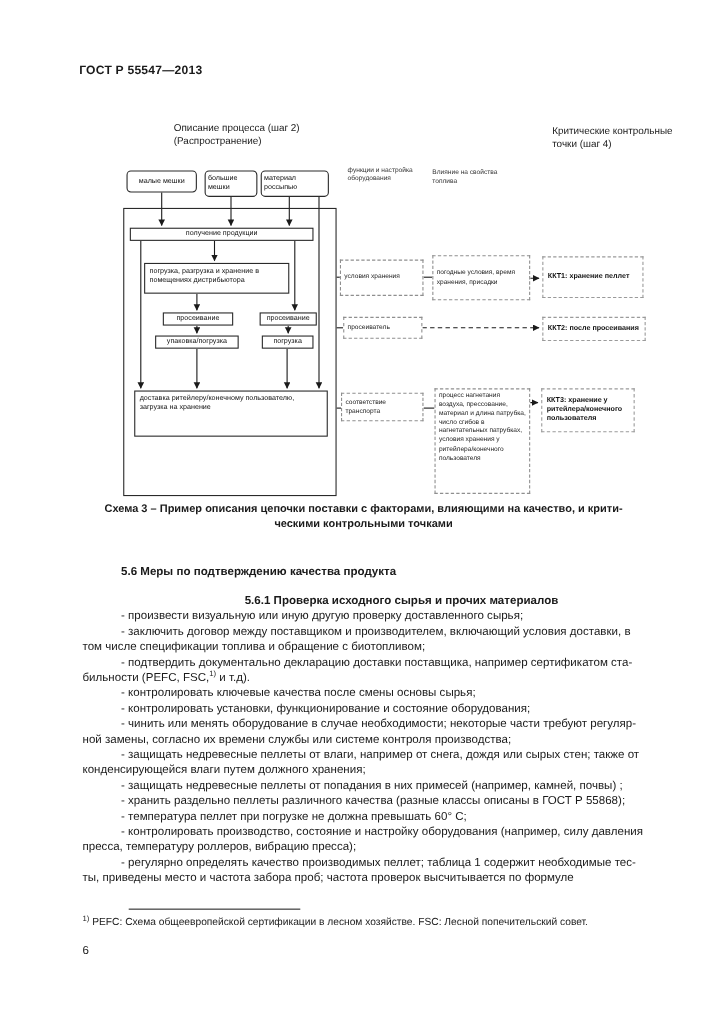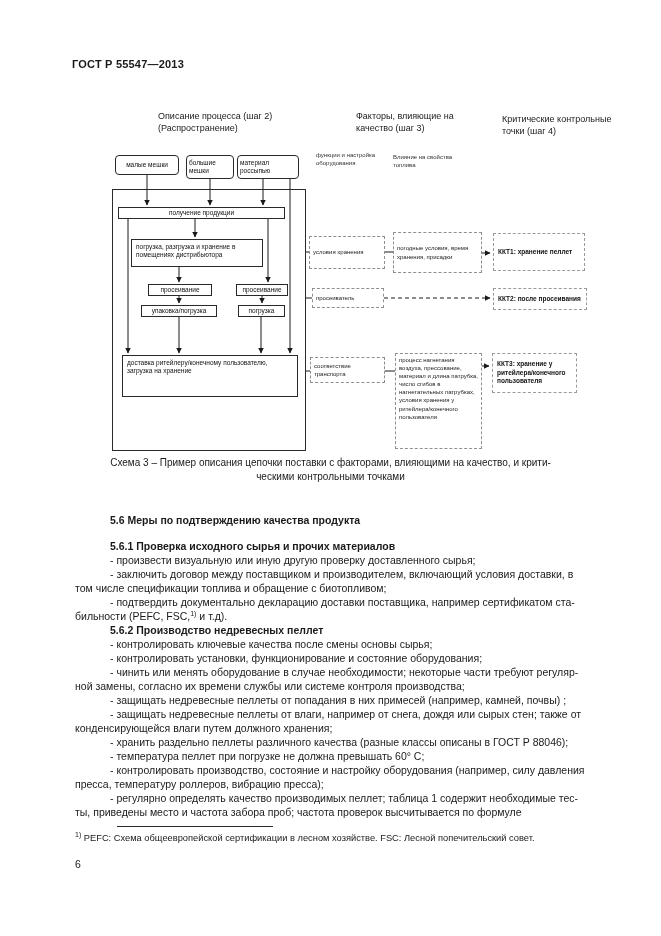--- a/index.html
+++ b/index.html
@@ -31,28 +31,28 @@
   .dashedbox.top { align-items:flex-start; }
   .ccpbox {
     position:absolute; border:1px dashed #9a9a9a; background:#fff; box-sizing:border-box;
     display:flex; align-items:center; font-size:6.5px; font-weight:bold; line-height:1.35;
     padding:2px 4px; text-align:left; color:#111;
   }
   .flabel { position:absolute; font-size:6px; line-height:1.35; color:#333; white-space:pre-line; }
 
   .caption {
     position:absolute; left:0; top:456px; width:661px; text-align:center;
-    font-weight:normal; font-size:10px; line-height:1.4; white-space:pre-line;
+    font-weight:bold; font-size:10px; line-height:1.4; white-space:pre-line;
   }
 
   
   .body-text { position:absolute; left:75px; top:513px; width:545px; font-size:10.5px; line-height:14px; }
   .para { white-space:pre-line; text-indent:35px; margin:0; }
   .para.heading { font-weight:bold; }
-  .para.gap { margin-top:12px; }
+  .para.gap { margin-top:12px;text-align:center; }
   sup { font-size:7px; line-height:0; vertical-align:super; }
 
   .footnote-rule { position:absolute; left:117px; top:826px; width:156px; border-top:1px solid #2a2a2a; }
   .footnote { position:absolute; left:75px; top:833px; width:560px; font-size:9.3px; color:#1a1a1a; }
   .page-number { position:absolute; left:75px; top:858px; font-size:10.5px; }
 </style>
 </head>
 <body>
 
 <div class="page">
@@ -86,22 +86,20 @@
         <line x1="306" y1="193" x2="312" y2="193"></line>
         <line x1="384" y1="193" x2="490" y2="193" stroke-dasharray="4 3" marker-end="url(#arr)"></line>
         <line x1="306" y1="266" x2="310" y2="266"></line>
         <line x1="385" y1="266" x2="395" y2="266"></line>
         <line x1="482" y1="261" x2="489" y2="261" marker-end="url(#arr)"></line>
       </g>
     </svg>
 
     <div class="col-header" style="left:118px; top:6px; width:170px;">Описание процесса (шаг 2)
 (Распространение)</div>
-    <div class="col-header" style="left:316px; top:6px; width:140px;">Факторы, влияющие на
-качество (шаг 3)</div>
     <div class="col-header" style="left:462px; top:9px; width:170px;">Критические контрольные
 точки (шаг 4)</div>
 
     <div class="dbox rounded" style="left:115px; top:50px; width:64px; height:20px;">малые мешки</div>
     <div class="dbox rounded left pre" style="left:186px; top:50px; width:48px; height:24px;">большие
 мешки</div>
     <div class="dbox rounded left pre" style="left:237px; top:50px; width:62px; height:24px;">материал
 россыпью</div>
 
     <div class="flabel" style="left:316px; top:46px; width:84px;">функции и настройка
@@ -136,29 +134,28 @@
 ческими контрольными точками</div>
 
   <div class="body-text">
       <div class="para heading">5.6 Меры по подтверждению качества продукта</div>
       <div class="para heading gap">5.6.1 Проверка исходного сырья и прочих материалов</div>
       <div class="para">- произвести визуальную или иную другую проверку доставленного сырья;</div>
       <div class="para">- заключить договор между поставщиком и производителем, включающий условия доставки, в
 том числе спецификации топлива и обращение с биотопливом;</div>
       <div class="para">- подтвердить документально декларацию доставки поставщика, например сертификатом ста-
 бильности (PEFC, FSC,<sup>1)</sup> и т.д).</div>
-      <div class="para heading">5.6.2 Производство недревесных пеллет</div>
       <div class="para">- контролировать ключевые качества после смены основы сырья;</div>
       <div class="para">- контролировать установки, функционирование и состояние оборудования;</div>
       <div class="para">- чинить или менять оборудование в случае необходимости; некоторые части требуют регуляр-
 ной замены, согласно их времени службы или системе контроля производства;</div>
-      <div class="para">- защищать недревесные пеллеты от попадания в них примесей (например, камней, почвы) ;</div>
       <div class="para">- защищать недревесные пеллеты от влаги, например от снега, дождя или сырых стен; также от
 конденсирующейся влаги путем должного хранения;</div>
-      <div class="para">- хранить раздельно пеллеты различного качества (разные классы описаны в ГОСТ Р 88046);</div>
+      <div class="para">- защищать недревесные пеллеты от попадания в них примесей (например, камней, почвы) ;</div>
+      <div class="para">- хранить раздельно пеллеты различного качества (разные классы описаны в ГОСТ Р 55868);</div>
       <div class="para">- температура пеллет при погрузке не должна превышать 60° С;</div>
       <div class="para">- контролировать производство, состояние и настройку оборудования (например, силу давления
 пресса, температуру роллеров, вибрацию пресса);</div>
       <div class="para">- регулярно определять качество производимых пеллет; таблица 1 содержит необходимые тес-
 ты, приведены место и частота забора проб; частота проверок высчитывается по формуле</div>
     </div>
 
   <div class="footnote-rule"></div>
   <div class="footnote"><sup>1)</sup><span> PEFC: Схема общеевропейской сертификации в лесном хозяйстве. FSC: Лесной попечительский совет.</span></div>
 

